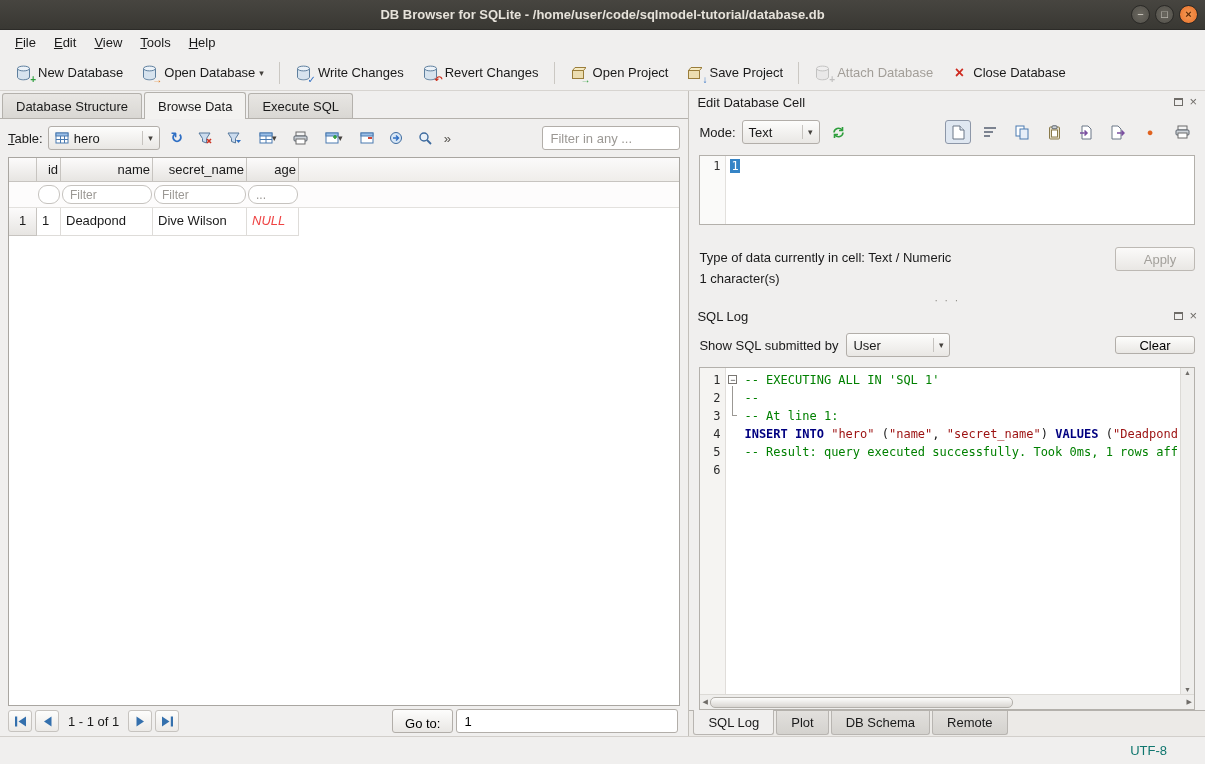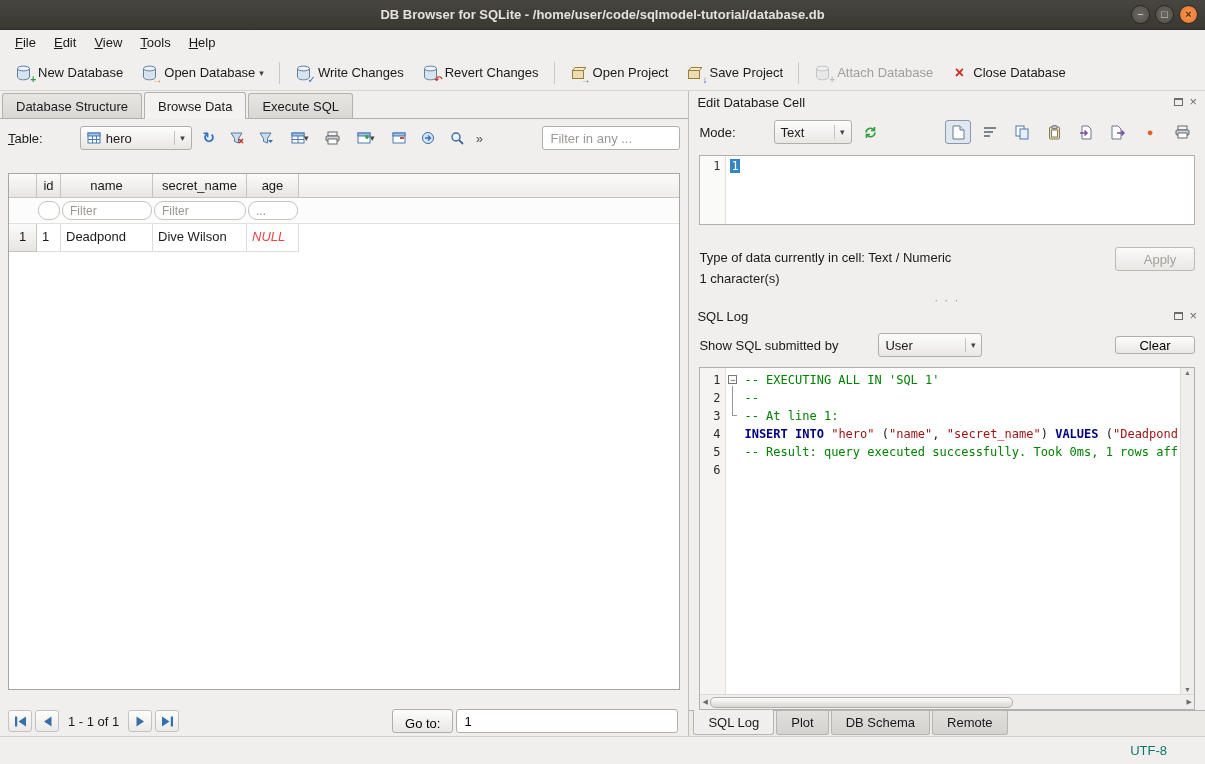--- a/index.html
+++ b/index.html
@@ -31,36 +31,36 @@
   .dd-arrow{font-size:9px;color:#44413d;margin-left:-2px;}
   
   .content{display:flex;height:645px;}
   .left-pane{width:707px;display:flex;flex-direction:column;}
   .right-pane{flex:1;display:flex;flex-direction:column;border-left:1px solid #c2bfba;background:#f0efee;}
   
   .tabs{display:flex;align-items:flex-end;padding-left:2px;height:28px;border-bottom:1px solid #b4b1ac;}
   .tab{padding:5px 13px 4px;border:1px solid #b4b1ac;border-bottom:none;background:linear-gradient(#e8e6e3,#d9d7d3);margin-right:2px;border-radius:3px 3px 0 0;font-size:13px;}
   .tab.active{background:#f3f2f0;padding:6px 13px 5px;margin-bottom:-1px;}
   
-  .browse-panel{flex:1;display:flex;flex-direction:column;background:#f0efee;gap:16px;}
+  .browse-panel{flex:1;display:flex;flex-direction:column;background:#f0efee;}
   .browse-toolbar{height:38px;display:flex;align-items:center;gap:5px;padding:0 8px;}
-  .combo{display:flex;align-items:center;gap:5px;background:linear-gradient(#fdfdfc,#e9e7e4);border:1px solid #b2aea9;border-radius:3px;padding:3px 6px;height:24px;margin-left:32px;}
+  .combo{display:flex;align-items:center;gap:5px;background:linear-gradient(#fdfdfc,#e9e7e4);border:1px solid #b2aea9;border-radius:3px;padding:3px 6px;height:24px;}
   .combo .arr{font-size:9px;color:#44413d;margin-left:4px;border-left:1px solid #c6c3bf;padding-left:5px;height:14px;line-height:14px;}
   .table-combo{width:112px;}
   .ibtn{width:24px;height:24px;display:flex;align-items:center;justify-content:center;border-radius:3px;flex:none;}
   .ibtn.wide{width:32px;gap:1px;}
   .refresh-glyph{color:#2f6fc4;font-weight:bold;font-size:15px;} 
   .chev{font-size:13px;color:#55524d;padding:0 2px;}
   .filter-any{margin-left:auto;width:138px;height:24px;border:1px solid #b2aea9;border-radius:3px;padding:2px 7px;font-size:13px;font-family:inherit;color:#333;background:#fff;}
   .filter-any::placeholder{color:#9b9894;}
   
   .grid{flex:1;margin:0 8px;border:1px solid #a9a6a1;background:#fff;overflow:hidden;display:flex;flex-direction:column;}
   .g-row{display:flex;flex:none;}
   .c0{width:28px}.c1{width:24px}.c2{width:92px}.c3{width:94px}.c4{width:52px}
-  .hcell{background:linear-gradient(#fcfbfb,#e7e5e2);border-right:1px solid #c7c4c0;border-bottom:1px solid #c7c4c0;text-align:center;padding:4px 2px;font-size:13px;}
+  .hcell{background:linear-gradient(#fcfbfb,#e7e5e2);border-right:1px solid #c7c4c0;border-bottom:1px solid #c7c4c0;text-align:right;padding:4px 2px;font-size:13px;}
   .hfill{flex:1;background:linear-gradient(#fbfafa,#efedea);border-bottom:1px solid #c7c4c0;}
   .g-filter{height:26px;border-bottom:1px solid #e3e1de;background:#fdfcfc;}
   .fcell{display:flex;align-items:center;padding:0 1px;}
   .fcell input{width:100%;height:19px;border:1px solid #c6c3bf;border-radius:9px;padding:1px 7px;font-size:12px;font-family:inherit;color:#333;background:#fff;}
   .fcell input::placeholder{color:#9b9894;}
   .g-data{height:28px;}
   .dcell{border-right:1px solid #dedcd9;border-bottom:1px solid #dedcd9;padding:5px 5px;font-size:13px;overflow:hidden;white-space:nowrap;}
   .rowhead{background:linear-gradient(#fcfbfb,#e7e5e2);border-right:1px solid #c7c4c0;border-bottom:1px solid #c7c4c0;text-align:center;padding:5px 2px;}
   .null{color:#ef4444;font-style:italic;}
   .g-empty{flex:1;background:#fff;}

